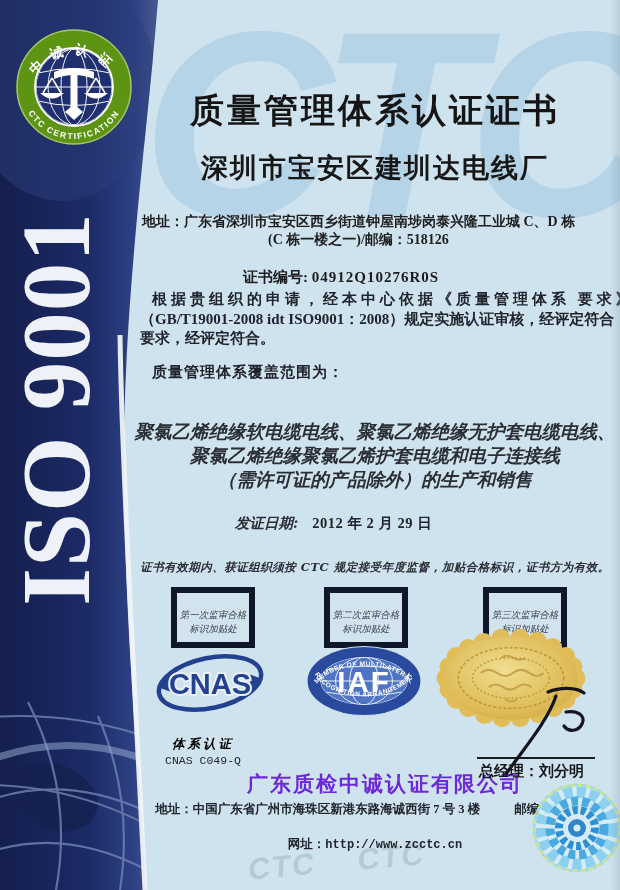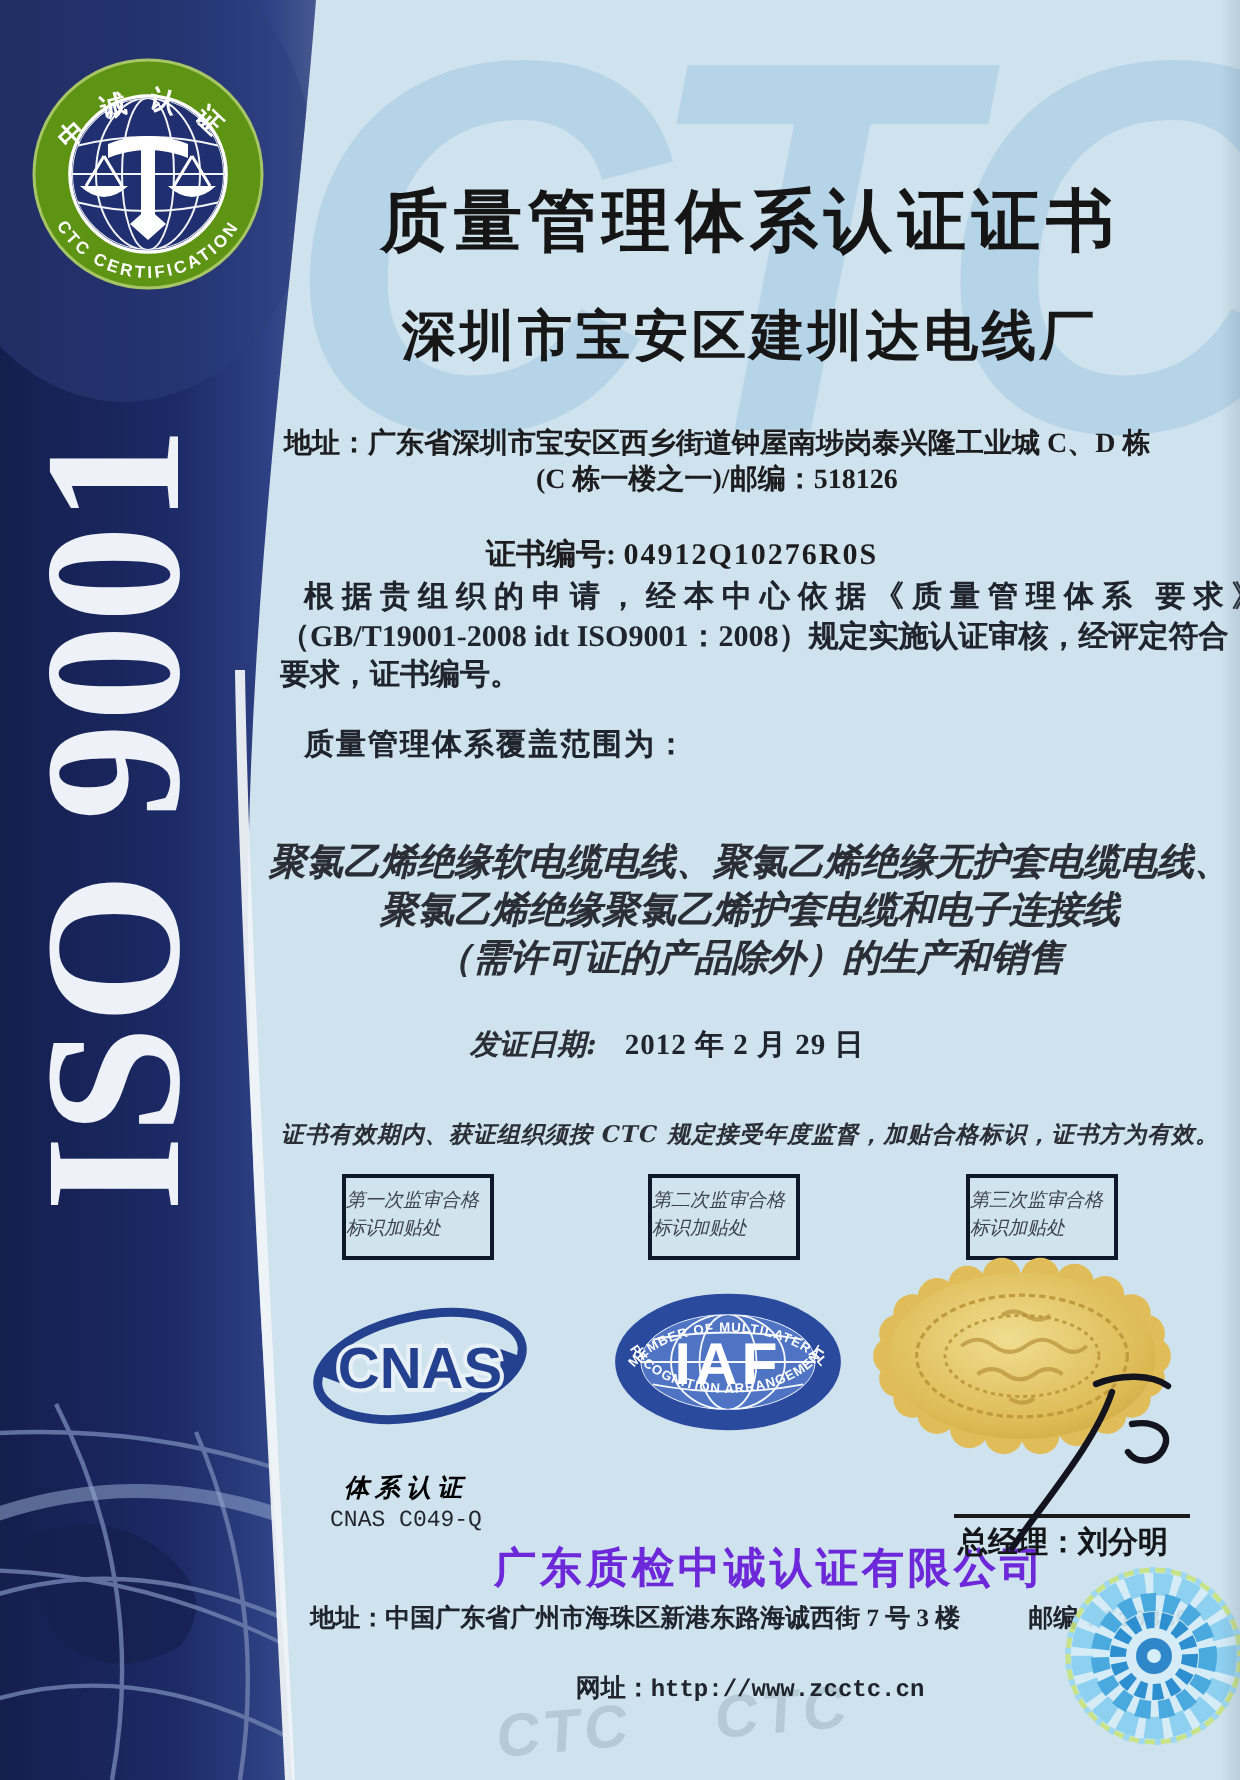--- a/index.html
+++ b/index.html
@@ -66,24 +66,24 @@
   .drow{line-height:19px; white-space:nowrap;}
   .dlabel{font-family:"DejaVu Serif", serif; font-style:italic; font-weight:bold; margin-right:14px; color:#2b2e35;}
   .dval{font-weight:bold; letter-spacing:0.5px; color:#20242c;}
   .note{
     top:560px; left:0; width:470px; text-align:center;
     font-family:"DejaVu Serif", serif; font-style:italic; font-weight:bold;
     font-size:11.5px; letter-spacing:0.5px; color:#2b2e35; white-space:nowrap;
   }
   .audit-box{
     position:absolute; top:587px; width:72px; height:34px; z-index:3;
-    border:2px solid #0f172a; background:rgba(215,230,240,0.25);
+    border:6px solid #0f172a; background:rgba(215,230,240,0.25);
     font-family:"DejaVu Serif", serif; font-style:italic;
-    font-size:9.5px; line-height:14px; text-align:left; color:#3c4350;
-    padding-top:5px;
+    font-size:9.5px; line-height:14px; text-align:center; color:#3c4350;
+    padding-top:15px;
   }
   .box1{left:171px;} .box2{left:324px;} .box3{left:483px;}
   .cnas-logo{position:absolute; left:152px; top:646px; z-index:3;}
   .iaf-logo{position:absolute; left:304px; top:644px; z-index:3;}
   .gold-seal{position:absolute; left:434px; top:626px; z-index:3;}
   .accred{
     position:absolute; left:144px; top:736px; width:118px; z-index:3; text-align:center;
   }
   .accred .type{font-family:"DejaVu Serif", serif; font-style:italic; font-weight:bold; font-size:12.5px; letter-spacing:3px; color:#000000;}
   .accred .code{font-family:"Liberation Mono", monospace; font-weight:normal; font-size:11.5px; color:#23262e; margin-top:1px;}
@@ -197,21 +197,21 @@
     <h2 class="company">深圳市宝安区建圳达电线厂</h2>
 
     <div class="addr1"><span>地址：</span><span>广东省深圳市宝安区西乡街道钟屋南埗岗泰兴隆工业城 C、D 栋</span></div>
     <div class="addr2">(C 栋一楼之一)/邮编：518126</div>
 
     <div class="certno"><span>证书编号:</span> <span class="val">04912Q10276R0S</span></div>
 
     <div class="para">
       <div class="pline pline1">根据贵组织的申请，经本中心依据《质量管理体系 要求》</div>
       <div class="pline">（GB/T19001-2008 idt ISO9001：2008）规定实施认证审核，经评定符合</div>
-      <div class="pline">要求，证书编号。</div>
+      <div class="pline">要求，经评定符合。</div>
     </div>
 
     <div class="scope-intro">质量管理体系覆盖范围为：</div>
 
     <div class="scope">
       <div>聚氯乙烯绝缘软电缆电线、聚氯乙烯绝缘无护套电缆电线、</div>
       <div>聚氯乙烯绝缘聚氯乙烯护套电缆和电子连接线</div>
       <div>（需许可证的产品除外）的生产和销售</div>
     </div>
 

